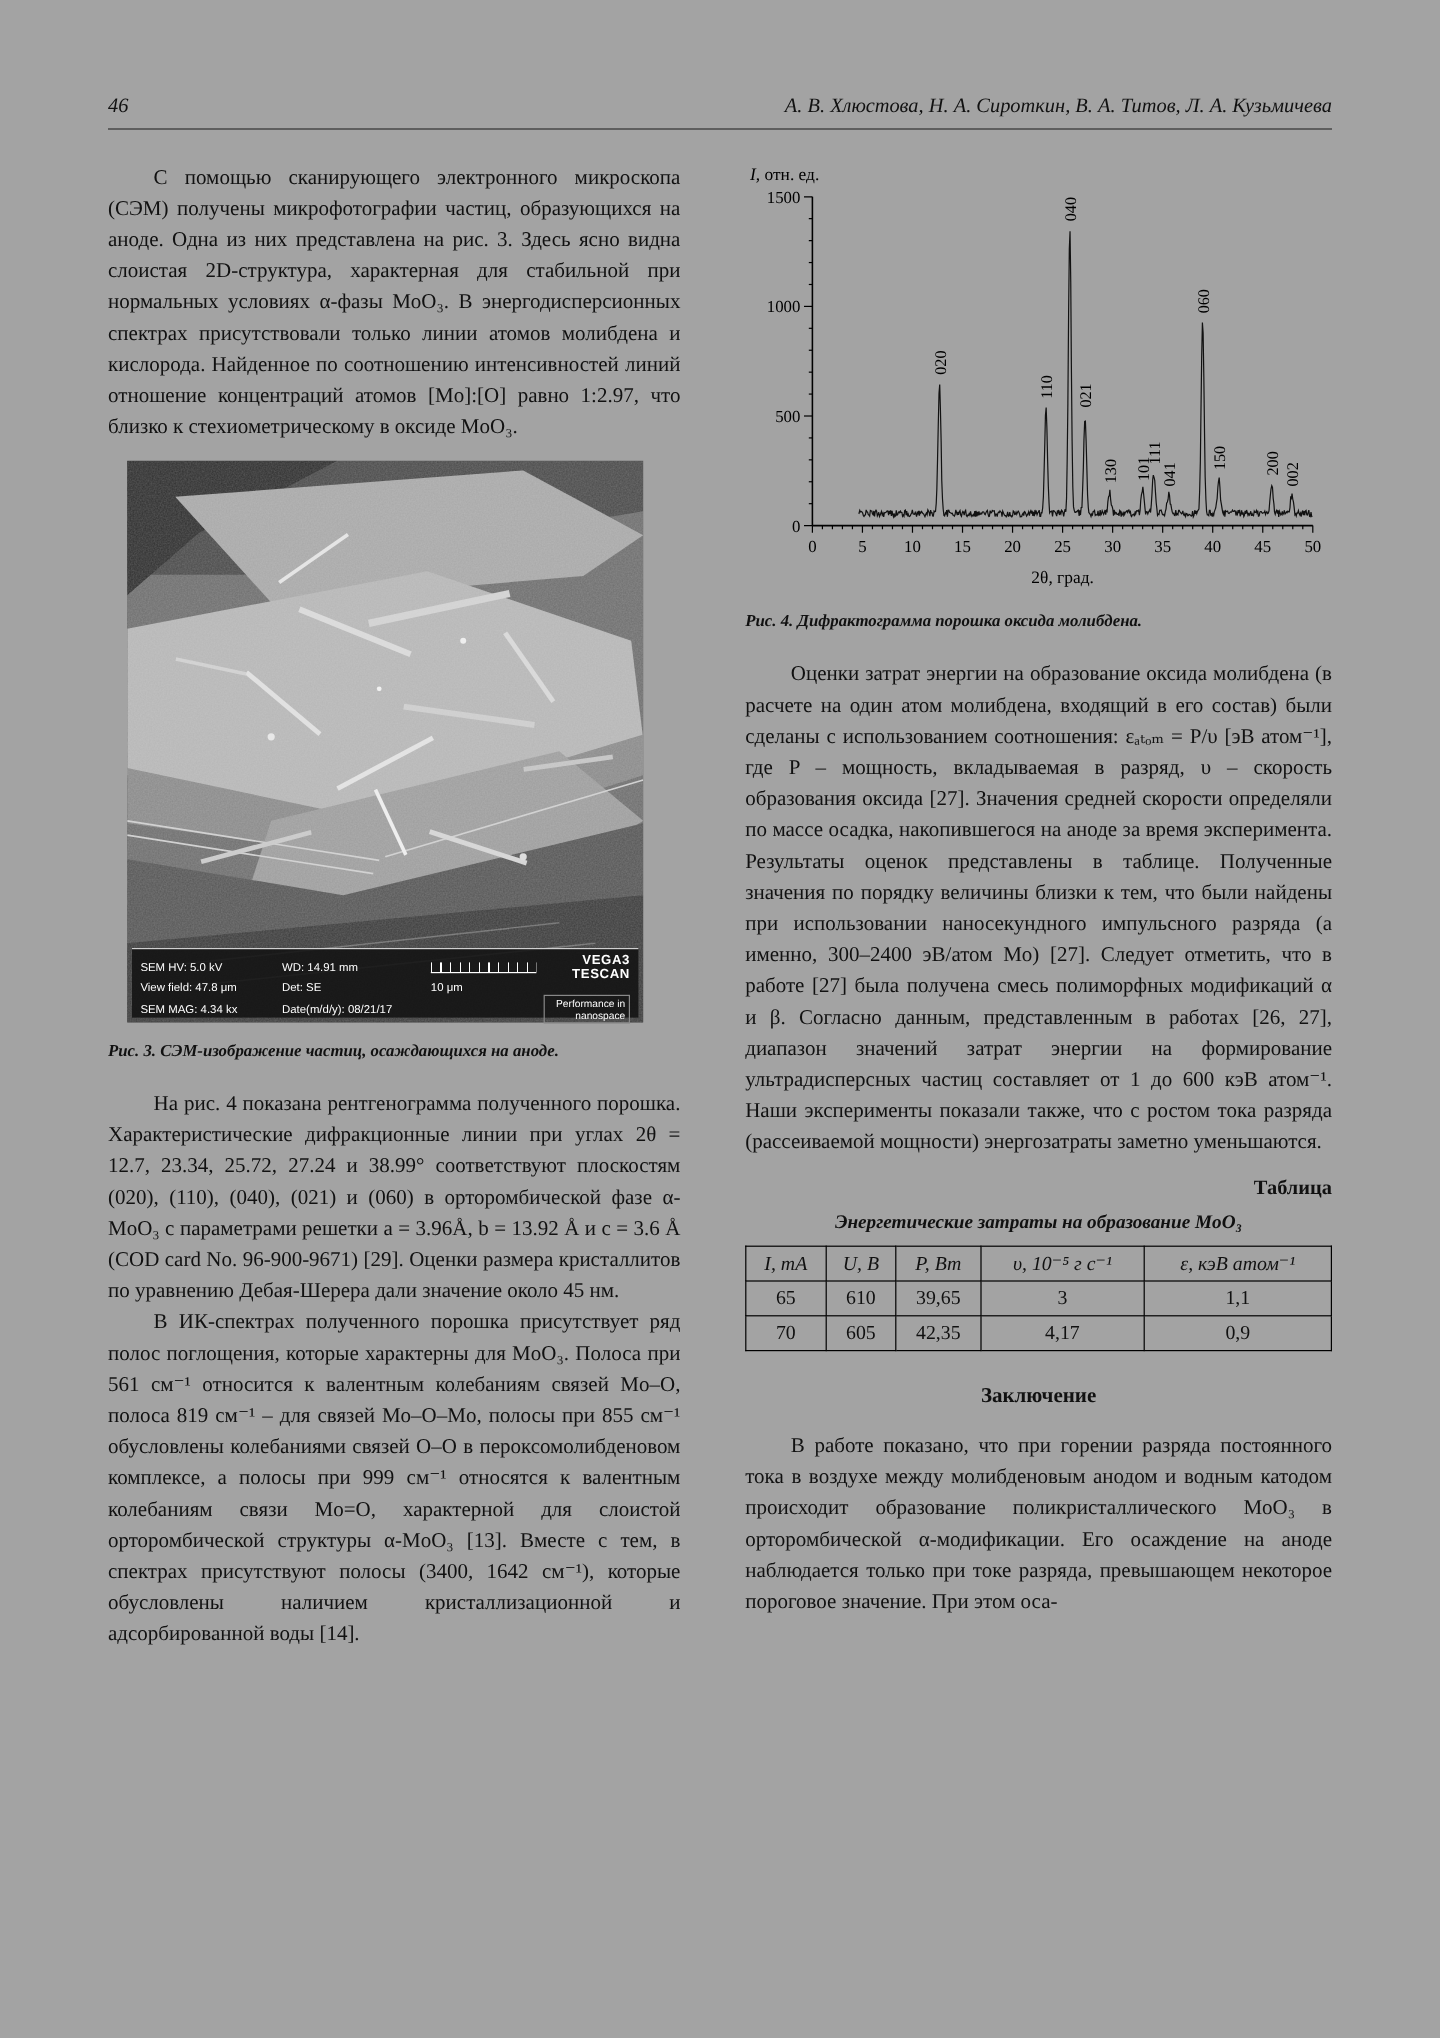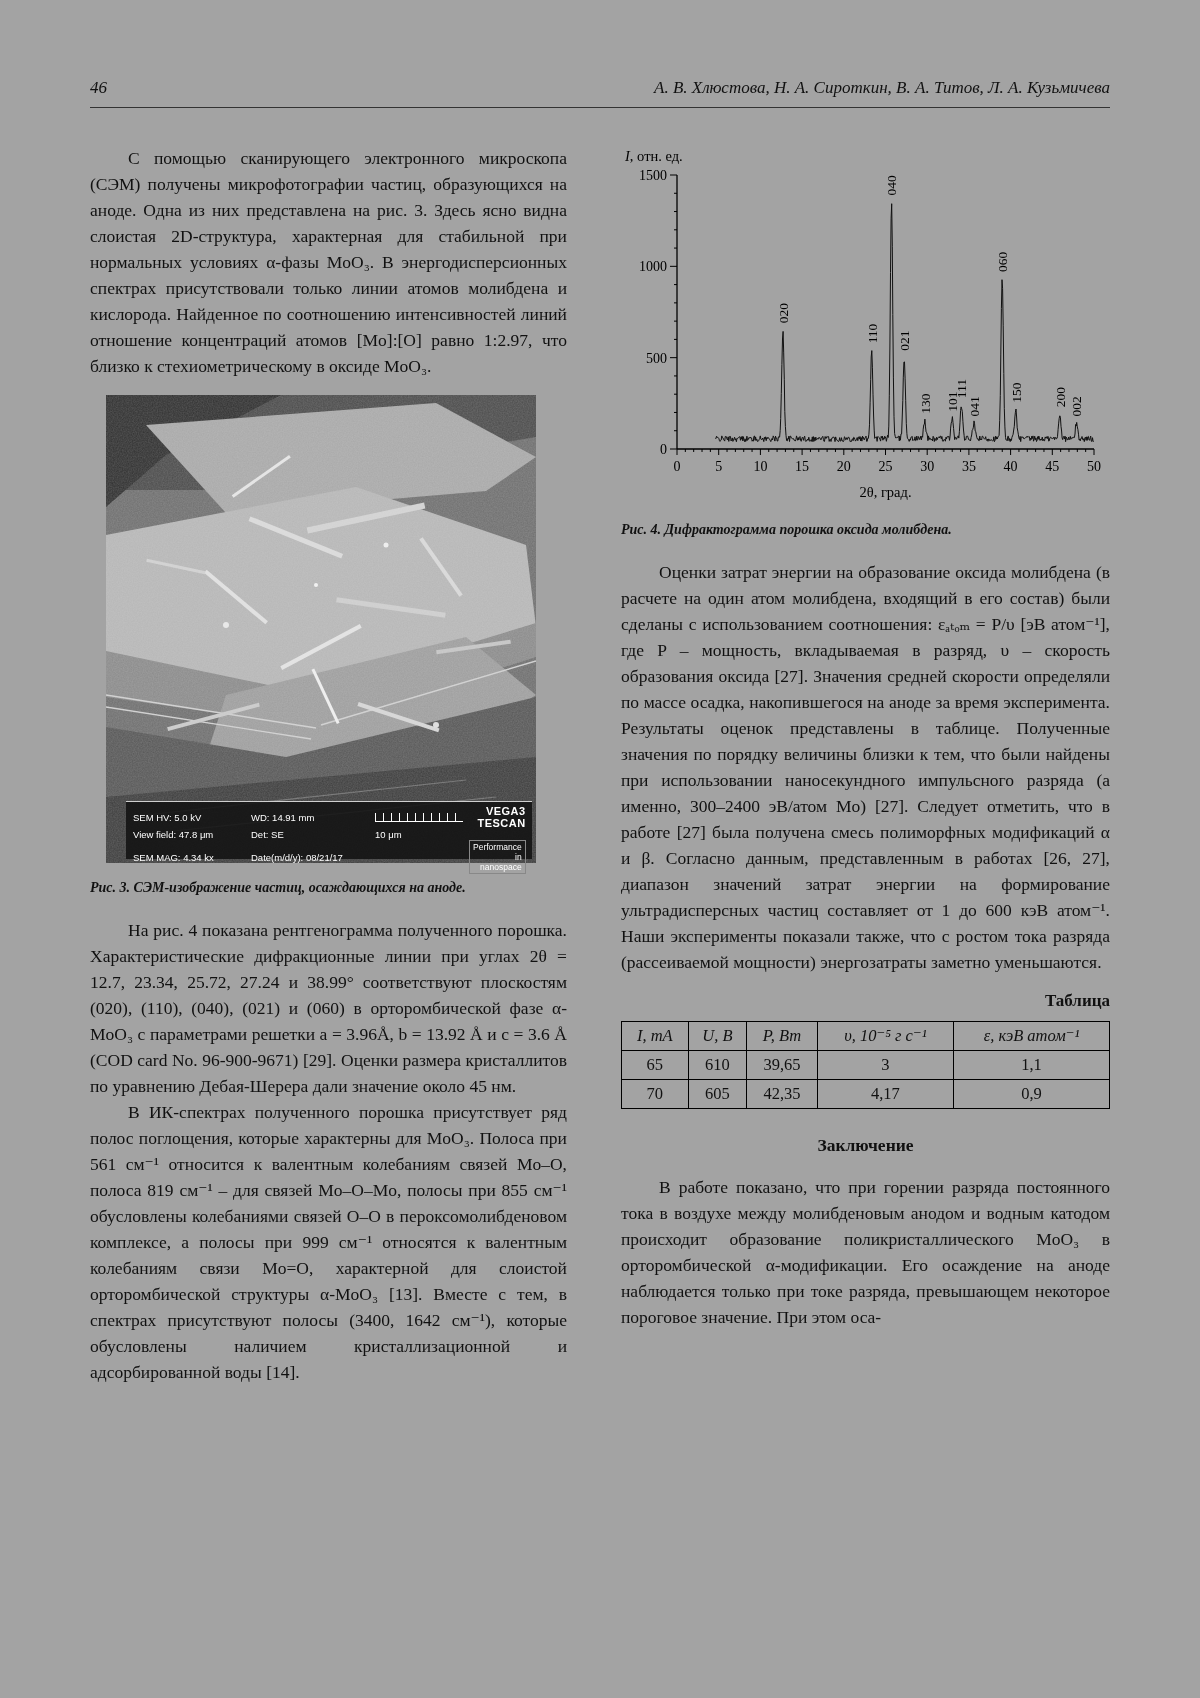--- a/index.html
+++ b/index.html
@@ -4,27 +4,27 @@
 <style>
   * { margin:0; padding:0; box-sizing:border-box; }
   html,body { background:#e8e8e8; }
   .page {
     width:1200px; height:1698px; margin:0 auto; background:#a3a3a3;
     padding:78px 90px 60px 90px; position:relative; overflow:hidden;
     font-family:"Liberation Serif","DejaVu Serif",serif; color:#111;
   }
   .header { display:flex; justify-content:space-between; align-items:baseline;
     font-style:italic; font-size:17px; padding-bottom:9px; border-bottom:1.4px solid #333; }
-  .cols { display:flex; gap:54px; margin-top:37px; }
+  .cols { display:flex; gap:54px; margin-top:26px; }
   .col { width:489px; }
   p.body { font-size:17.5px; line-height:26px; text-align:justify; text-indent:38px; }
   .figure { margin:16px 0 10px 16px; width:430px; height:468px; position:relative; background:#666; }
   .figure svg.semart { position:absolute; inset:0; display:block; }
   .sem-bar {
-    position:absolute; left:20px; right:4px; bottom:4px; height:58px;
+    position:absolute; left:4px; right:4px; bottom:4px; height:58px;
     background:rgba(18,18,18,0.88); color:#fff;
     font-family:"Liberation Sans","DejaVu Sans",sans-serif; font-size:9.5px;
     display:grid; grid-template-columns:112px 118px 88px 1fr; grid-template-rows:1fr 1fr 1fr;
     align-items:center; padding:3px 7px; column-gap:6px; border-top:1px solid #cfcfcf;
   }
   .sem-bar .brand { font-weight:bold; font-size:11px; text-align:right; letter-spacing:0.5px; }
   .sem-bar .tagline { text-align:right; font-size:8.5px; border:1px solid #888; padding:1px 3px; justify-self:end; }
   .ruler { height:9px; border-bottom:1.5px solid #fff;
     background:repeating-linear-gradient(90deg,#fff 0 1px,transparent 1px 8px); }
   .scale-label { text-align:left; }
@@ -213,20 +213,21 @@
             <text x="399.60400000000004" y="257.7266666666667" font-size="13.5" transform="rotate(-90 399.60400000000004 257.7266666666667)">150</text>
             <text x="443.806" y="262.29333333333335" font-size="13.5" transform="rotate(-90 443.806 262.29333333333335)">200</text>
             <text x="460.486" y="271.4266666666667" font-size="13.5" transform="rotate(-90 460.486 271.4266666666667)">002</text>
           </svg>
       </div>
       <div class="caption">Рис. 4. Дифрактограмма порошка оксида молибдена.</div>
 
       <p class="body">Оценки затрат энергии на образование оксида молибдена (в расчете на один атом молибдена, входящий в его состав) были сделаны с использованием соотношения: εₐₜₒₘ = P/υ  [эВ атом⁻¹], где P – мощность, вкладываемая в разряд, υ – скорость образования оксида [27]. Значения средней скорости определяли по массе осадка, накопившегося на аноде за время эксперимента. Результаты оценок представлены в таблице. Полученные значения по порядку величины близки к тем, что были найдены при использовании наносекундного импульсного разряда (а именно, 300–2400 эВ/атом Mo) [27]. Следует отметить, что в работе [27] была получена смесь полиморфных модификаций α и β. Согласно данным, представленным в работах [26, 27], диапазон значений затрат энергии на формирование ультрадисперсных частиц составляет от 1 до 600 кэВ атом⁻¹. Наши эксперименты показали также, что с ростом тока разряда (рассеиваемой мощности) энергозатраты заметно уменьшаются.</p>
 
       <div class="tbl-label">Таблица</div>
+      <div class="tbl-title">Энергетические затраты на образование MoO₃</div>
 
       <table class="energy">
         <thead>
           <tr>
             <th>I, mA</th>
             <th>U, В</th>
             <th>P, Вт</th>
             <th>υ, 10⁻⁵ г с⁻¹</th>
             <th>ε, кэВ атом⁻¹</th>
           </tr>

